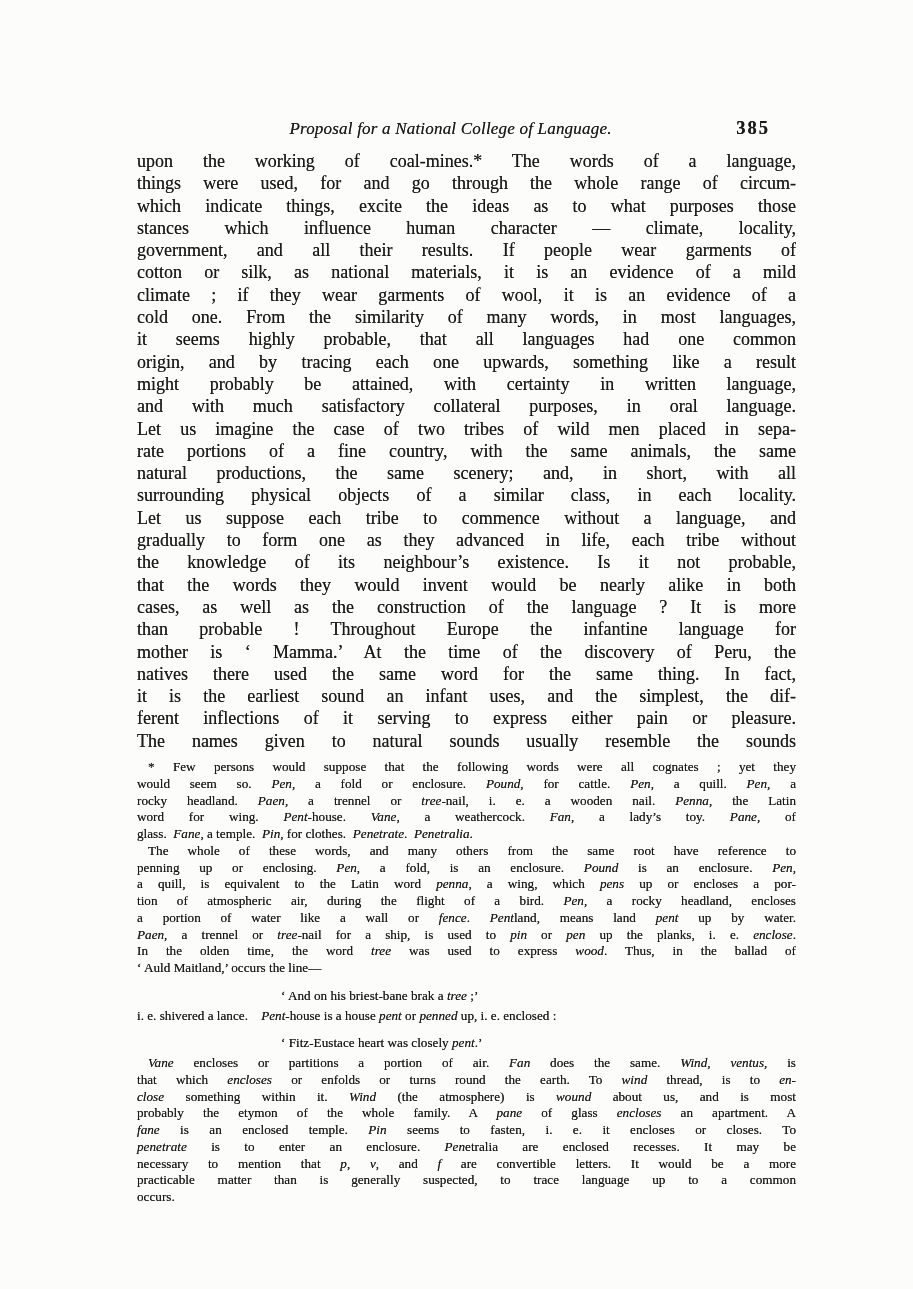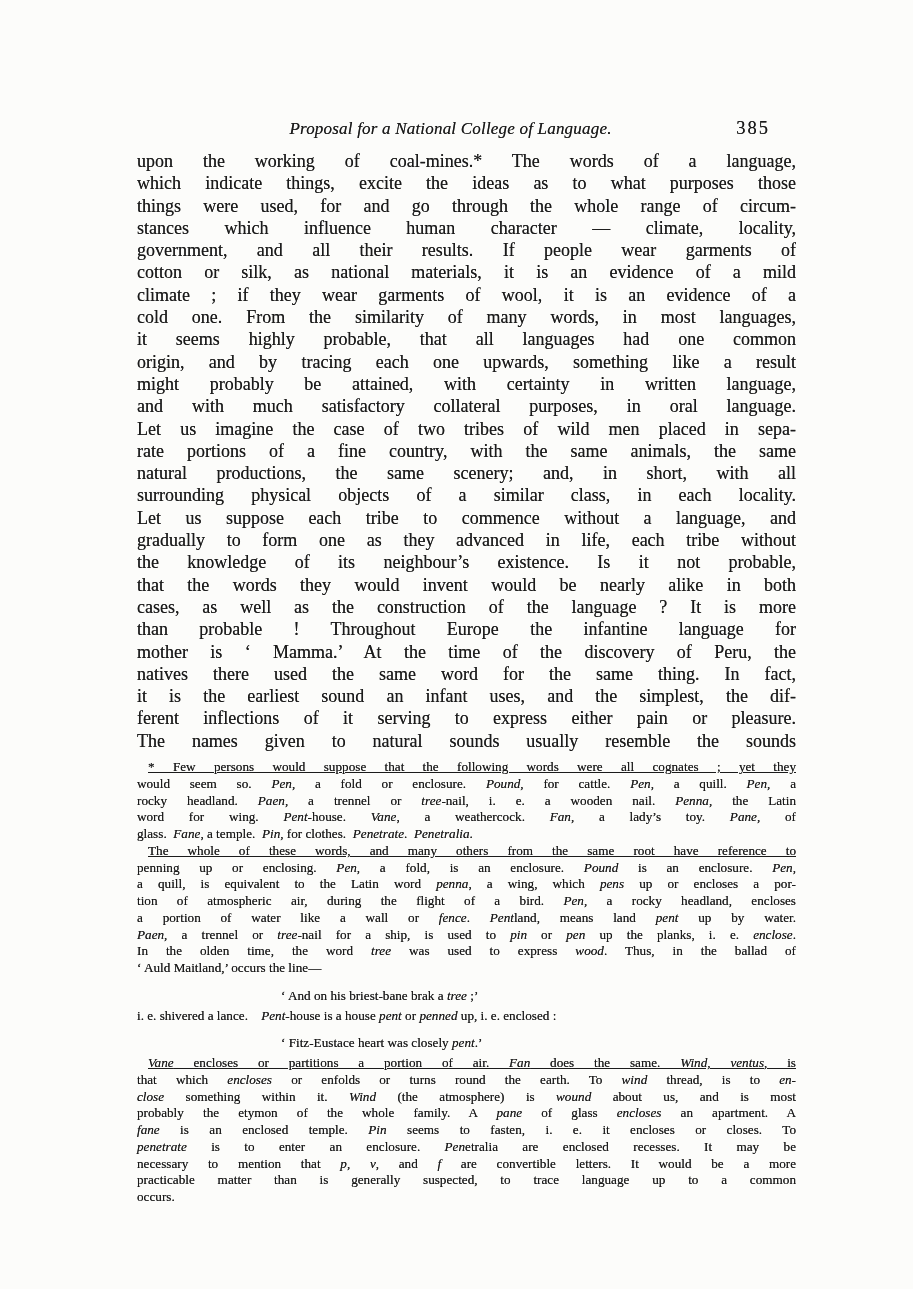--- a/index.html
+++ b/index.html
@@ -28,46 +28,46 @@
     text-align: center;
     font-style: italic;
     font-weight: 400;
     transform: translateX(-16px);
     letter-spacing: 0.2px;
   }
   .page-number {
     position: absolute;
     right: 26px;
     top: -1px;
-    font-weight: 400;
+    font-weight: 700;
     font-size: 18.5px;
     letter-spacing: 2px;
   }
   .body-text { font-size: 18px; }
   .line { line-height: 22.3px; }
   .just { text-align: justify; text-align-last: justify; }
   .footnote { margin-top: 7px; font-size: 13.2px; }
   .fn-line { line-height: 16.75px; }
-  .indent { text-indent: 11px; text-decoration: underline; }
+  .indent { text-indent: 11px; }
   .fn-quote { padding-left: 144px; margin: 11px 0 3px; }
   em { font-style: italic; }
 </style>
 </head>
 <body>
 
 <div class="page">
   <header class="running-head">
     <div class="head-title">Proposal for a National College of Language.</div>
     <div class="page-number">385</div>
   </header>
 
   <main class="body-text">
       <div class="line just">upon the working of coal-mines.* The words of a language,</div>
+      <div class="line just">things were used, for and go through the whole range of circum-</div>
       <div class="line just">which indicate things, excite the ideas as to what purposes those</div>
-      <div class="line just">things were used, for and go through the whole range of circum-</div>
       <div class="line just">stances which influence human character — climate, locality,</div>
       <div class="line just">government, and all their results. If people wear garments of</div>
       <div class="line just">cotton or silk, as national materials, it is an evidence of a mild</div>
       <div class="line just">climate ; if they wear garments of wool, it is an evidence of a</div>
       <div class="line just">cold one. From the similarity of many words, in most languages,</div>
       <div class="line just">it seems highly probable, that all languages had one common</div>
       <div class="line just">origin, and by tracing each one upwards, something like a result</div>
       <div class="line just">might probably be attained, with certainty in written language,</div>
       <div class="line just">and with much satisfactory collateral purposes, in oral language.</div>
       <div class="line just">Let us imagine the case of two tribes of wild men placed in sepa-</div>

